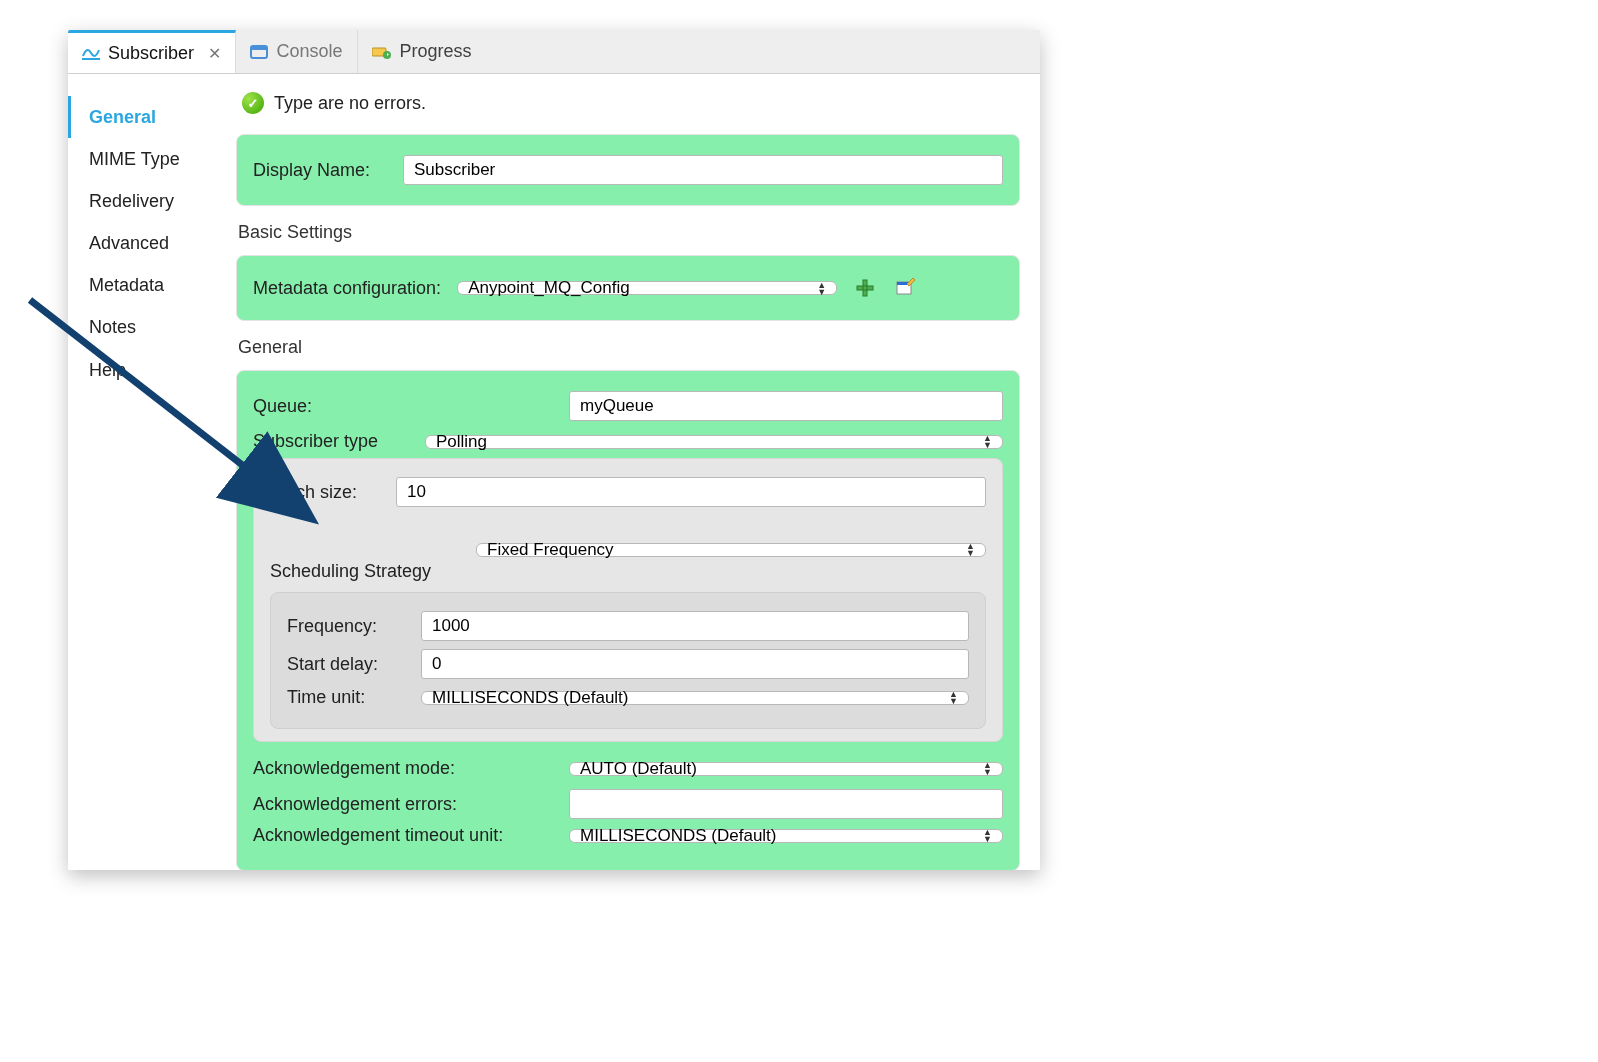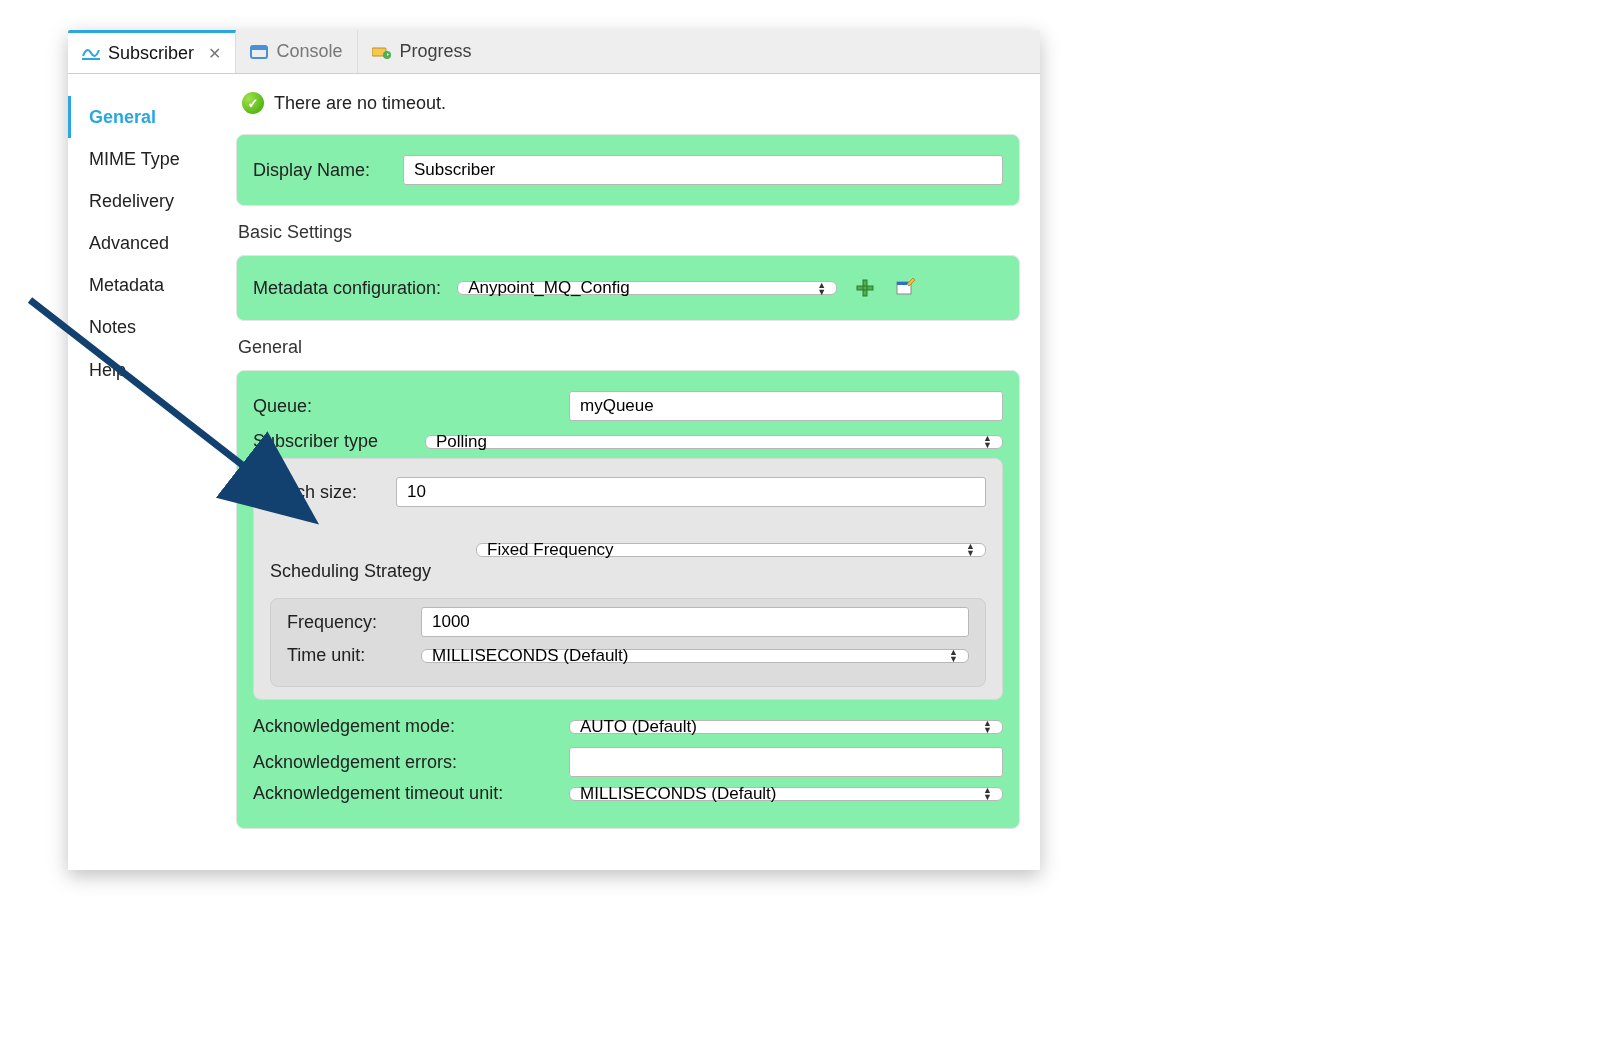--- a/index.html
+++ b/index.html
@@ -121,22 +121,22 @@
     background: #e6e6e6;
     border: 1px solid #d8d8d8;
     border-radius: 8px;
     padding: 12px 16px;
     margin-top: 6px;
   }
   .subgroup2 {
     background: #dcdcdc;
     border: 1px solid #cfcfcf;
     border-radius: 8px;
-    padding: 2px 16px 14px 16px;
-    margin-top: 16px;
+    padding: 12px 16px 14px 16px;
+    margin-top: 10px;
   }
   
   .arrow-svg { position:absolute; pointer-events:none; }
   
   .tabicon { display:inline-flex; align-items:center; justify-content:center; }
 </style>
 </head>
 <body>
 
 <div class="window">
@@ -183,21 +183,21 @@
       <div class="sidenav-item">Advanced</div>
       <div class="sidenav-item">Metadata</div>
       <div class="sidenav-item">Notes</div>
       <div class="sidenav-item">Help</div>
     </div>
 
     <div class="content">
 
       <div class="status-row">
         <span class="ok-icon">✓</span>
-        <span>There are no timeout.</span>
+        <span>Type are no errors.</span>
       </div>
 
       <div class="group">
         <div class="row">
           <span class="label" style="width:134px;">Display Name:</span>
           <input type="text" style="flex: 1 1 0%;" value="Subscriber">
         </div>
       </div>
 
       <div class="section-title">Basic Settings</div>
@@ -261,20 +261,24 @@
                 </span>
             </div>
           </div>
 
           <div class="subgroup2">
             <div class="row">
               <span class="label" style="width:118px;">Frequency:</span>
               <input type="text" style="flex: 1 1 0%;" value="1000">
             </div>
             <div class="row" style="margin-top:8px;">
+              <span class="label" style="width:118px;">Start delay:</span>
+              <input type="text" style="flex: 1 1 0%;" value="0">
+            </div>
+            <div class="row" style="margin-top:8px;">
               <span class="label" style="width:118px;">Time unit:</span>
               <div class="select" style="flex:1;">
                 <span>MILLISECONDS (Default)</span>
                 <span class="caret">
                     <span>▲</span>
                     <span>▼</span>
                   </span>
               </div>
             </div>
           </div>

